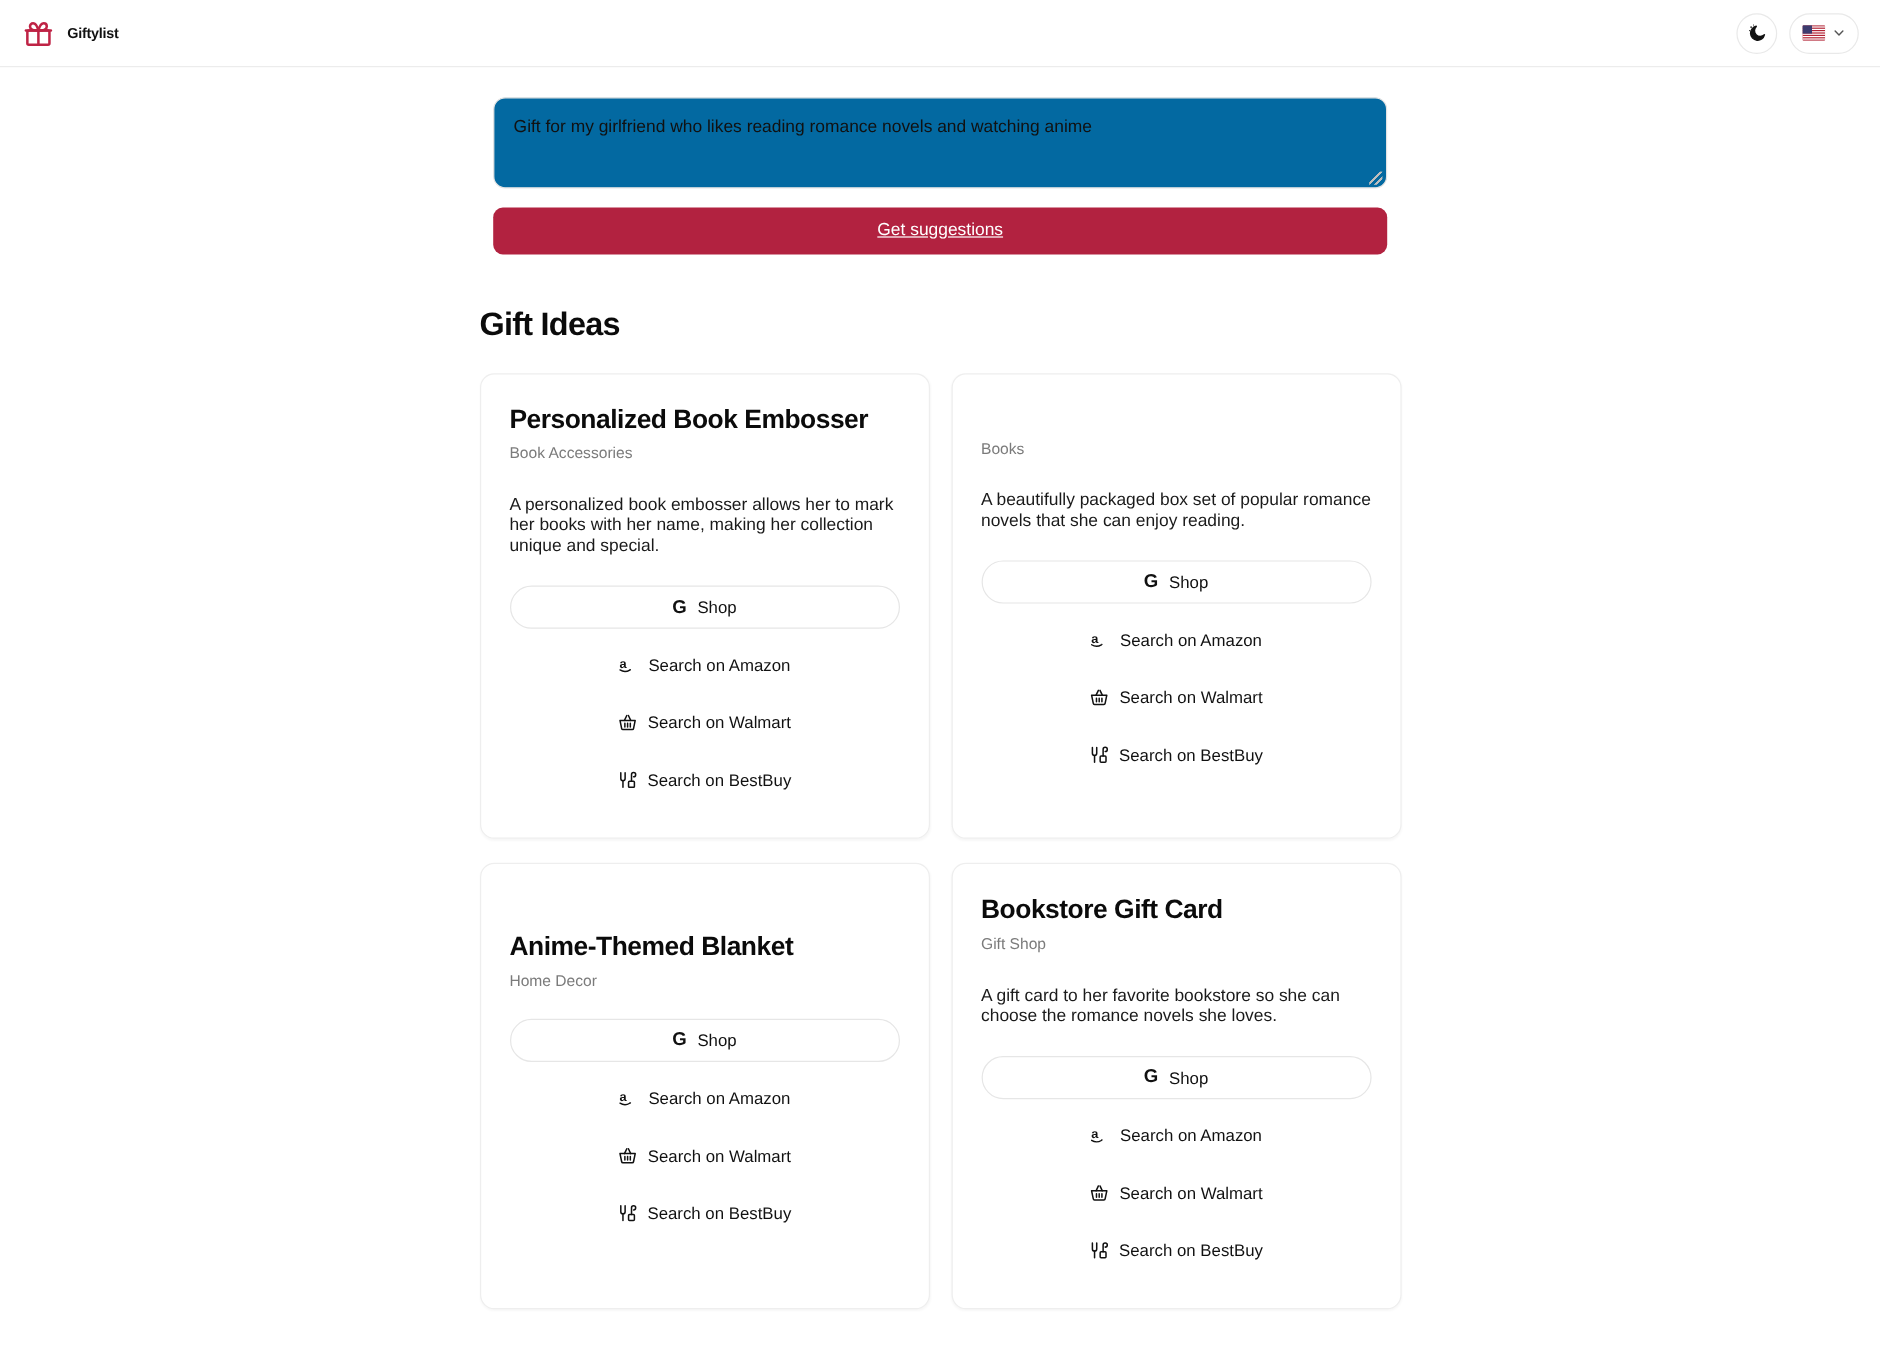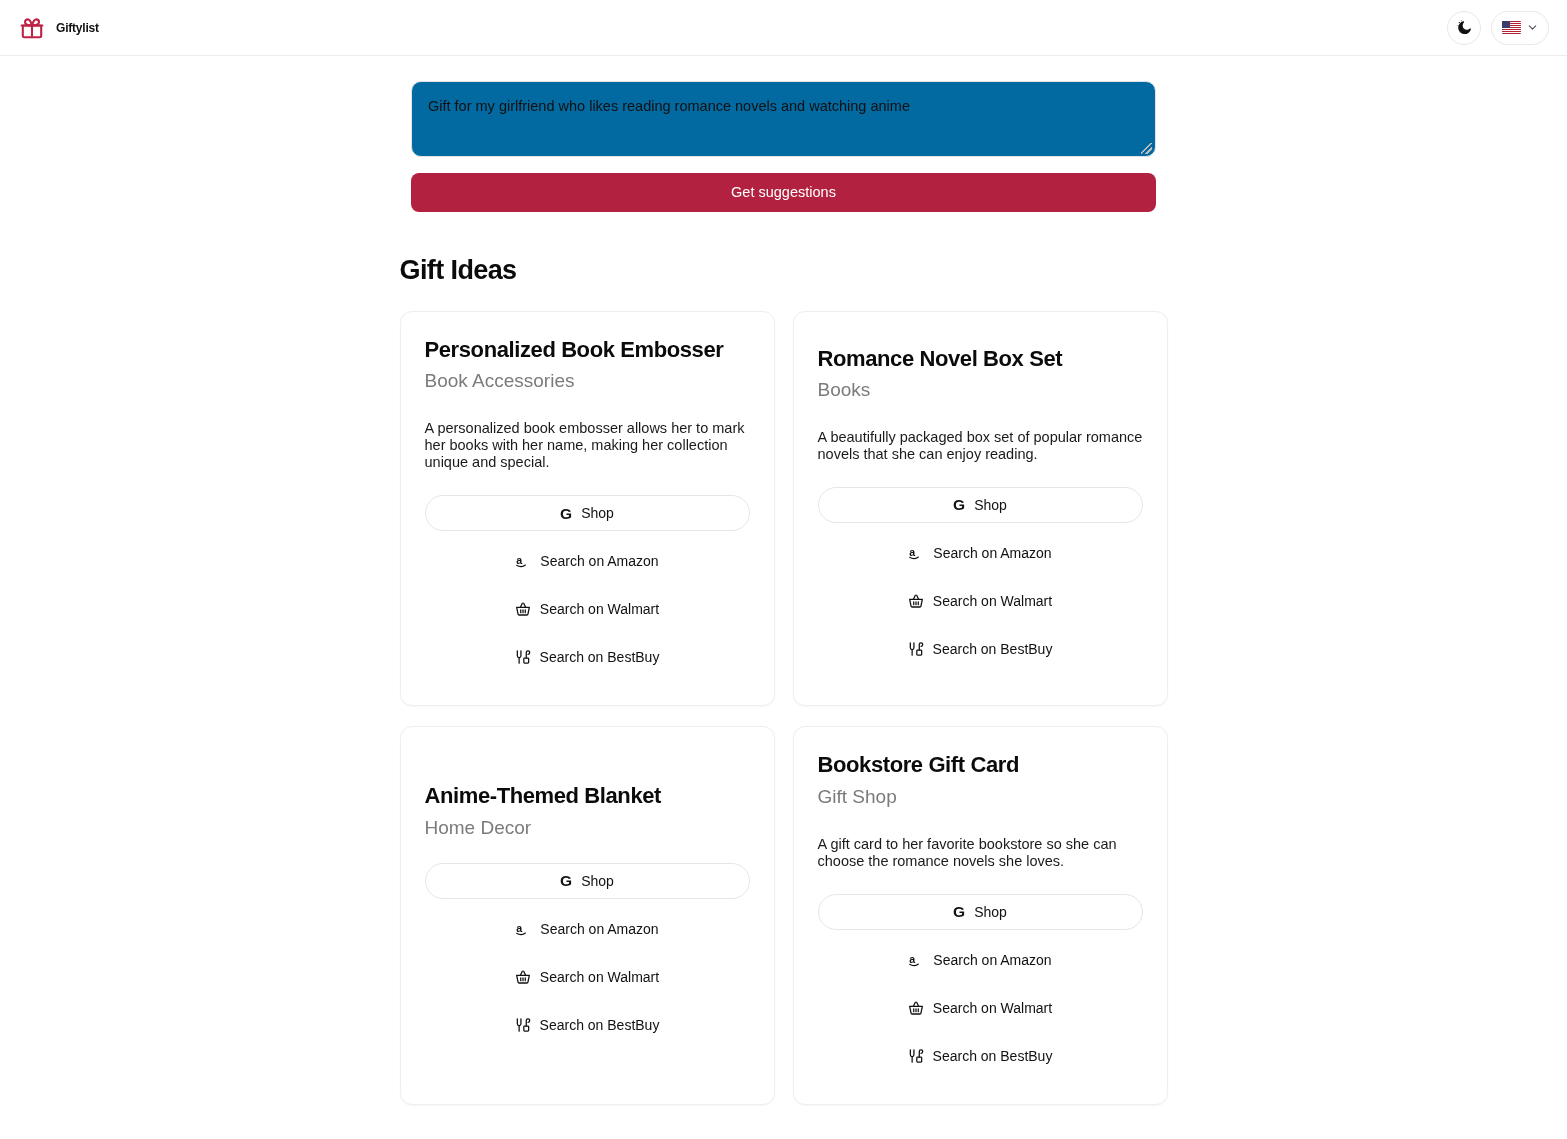--- a/index.html
+++ b/index.html
@@ -139,20 +139,21 @@
     border: none;
     border-radius: 8px;
     background: #b22240;
     color: #ffffff;
     font-family: "Liberation Sans", sans-serif;
     font-size: 14.5px;
     line-height: 39px;
     text-align: center;
     cursor: pointer;
     display: block;
+    text-decoration: underline;
   }
 
   
   .section-title {
     font-size: 27px;
     font-weight: bold;
     letter-spacing: -0.6px;
     margin: 43px 0 0 0;
     padding-left: 0;
     color: #0b0b0b;
@@ -177,21 +178,21 @@
     justify-content: center;
   }
   .card-title {
     font-size: 22px;
     font-weight: bold;
     letter-spacing: -0.4px;
     color: #0b0b0b;
     line-height: 1.15;
   }
   .card-category {
-    font-size: 19px;
+    font-size: 13px;
     color: #7b7b7b;
     margin-top: 8px;
   }
   .card-desc {
     font-size: 14.5px;
     line-height: 17px;
     color: #1a1a1a;
     margin-top: 28px;
   }
   .shop-btn {
@@ -338,21 +339,20 @@
                 <rect x="13.2" y="13.6" width="7.3" height="7.6" rx="1.2"></rect>
                 <path d="M16.9 13.6V5.3a2.6 2.6 0 1 1 2.6 2.6"></path>
               </svg>
             </span>
             <span>Search on BestBuy</span>
           </a>
         </div>
       </div>
 
       <div class="card">
-        <div class="card-title">Romance Novel Box Set</div>
         <div class="card-category">Books</div>
         <div class="card-desc">A beautifully packaged box set of popular romance novels that she can enjoy reading.</div>
         <button class="shop-btn">
           <span class="g-icon">G</span>
           <span>Shop</span>
         </button>
         <div class="store-links">
           <a class="store-link">
             <span>
               <svg class="store-icon" viewBox="0 0 24 24">

